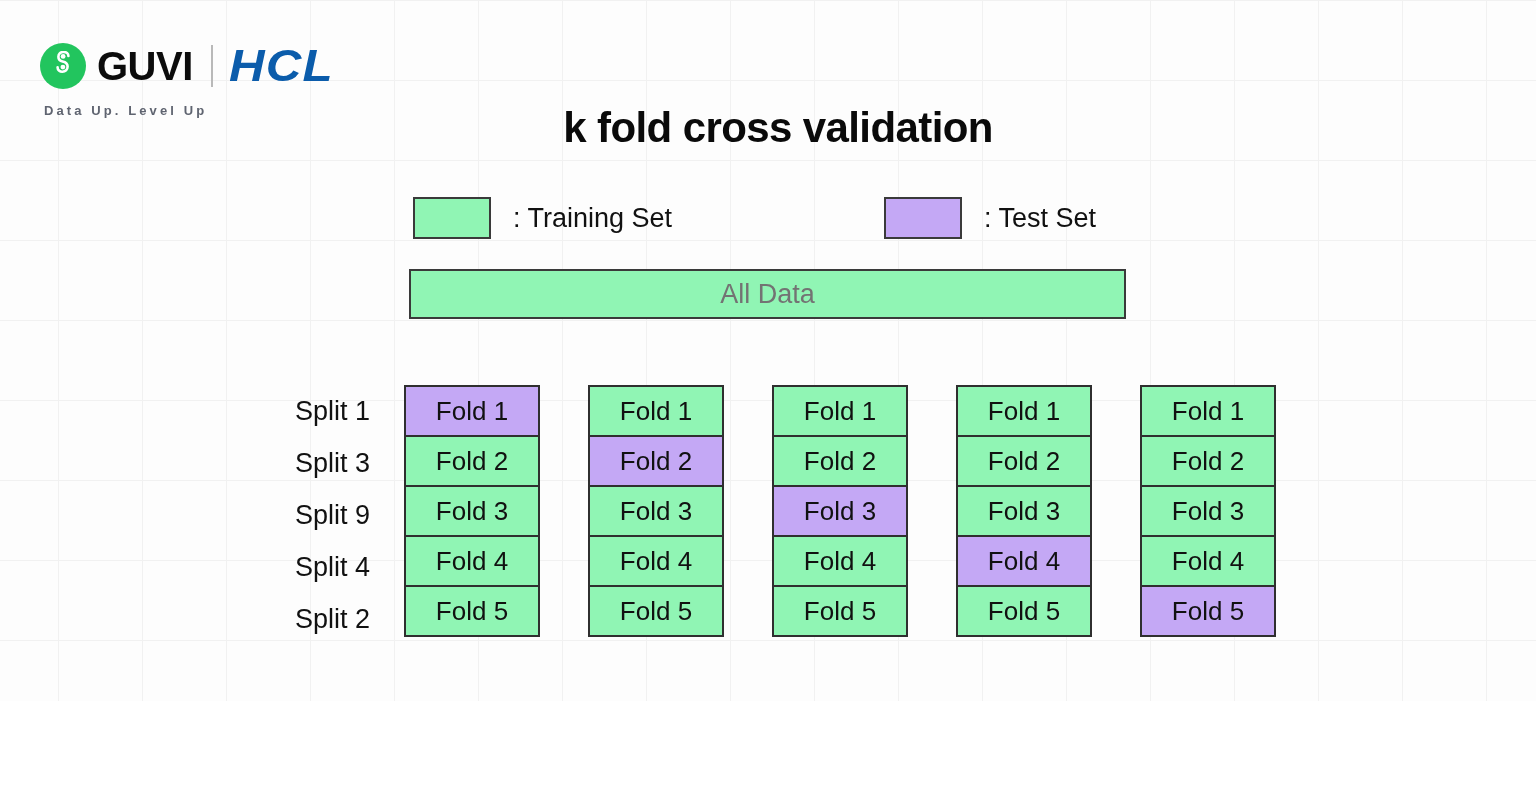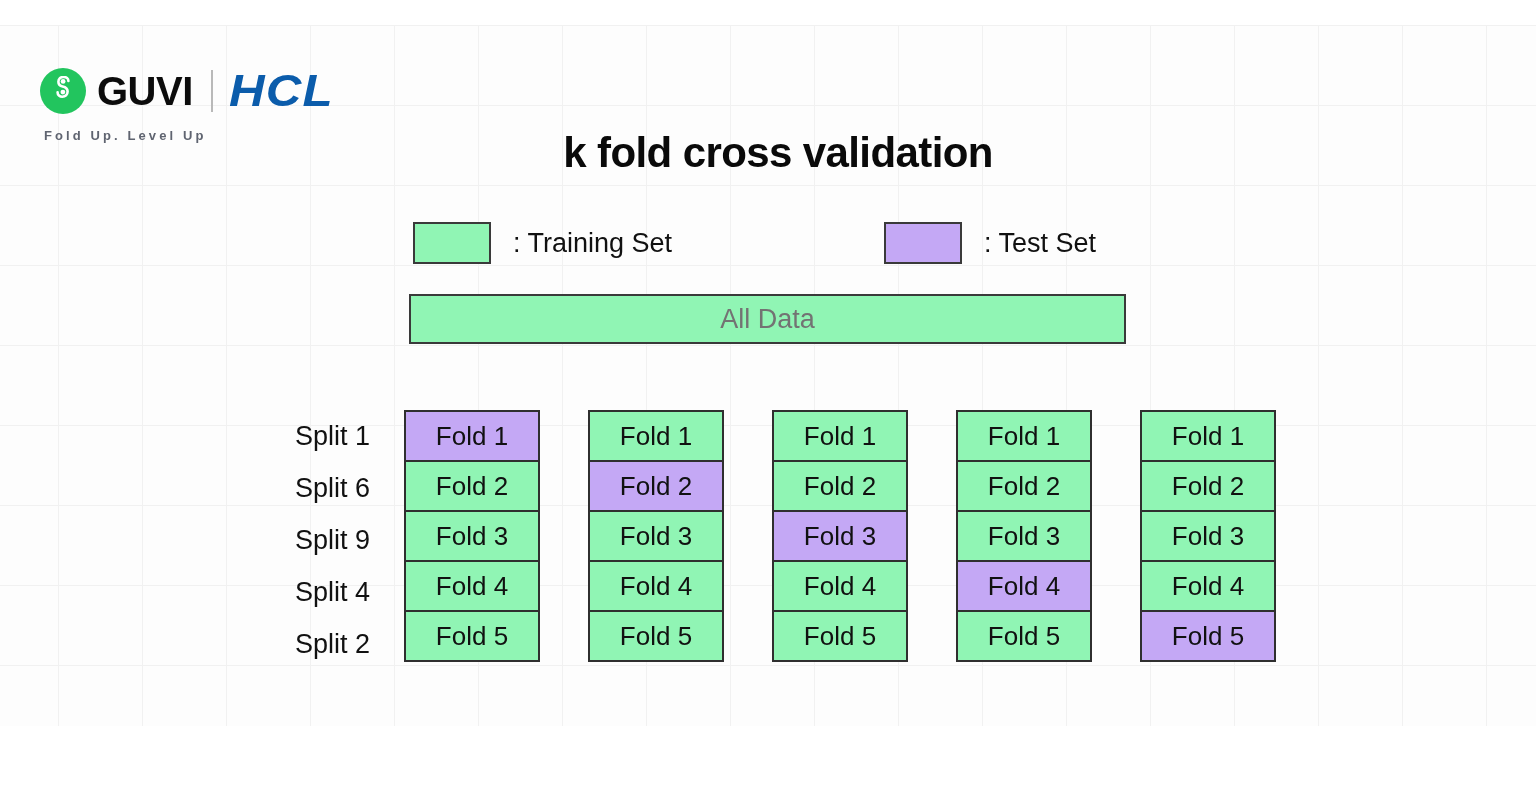--- a/index.html
+++ b/index.html
@@ -18,21 +18,20 @@
     position: relative;
     width: 1536px;
     height: 701px;
     background-color: #fdfdfd;
     background-image:
       linear-gradient(to right, #f1f1f1 1px, transparent 1px),
       linear-gradient(to bottom, #f1f1f1 1px, transparent 1px);
     background-size: 84px 80px;
     background-position: 58px 0px;
     overflow: hidden;
-    margin-top: 25px;
   }
 
   
   #brand {
     position: absolute;
     left: 40px;
     top: 42px;
     display: flex;
     flex-direction: column;
     align-items: flex-start;
@@ -215,21 +214,21 @@
                    C8.4 8.2 10.1 9.9 12.6 10.4 C15.6 11.0 17.6 12.9 17.6 15.6
                    C17.6 18.6 15.3 20.7 12.4 20.7 C9.6 20.7 7.6 18.9 7.6 16.4" fill="none" stroke="#ffffff" stroke-width="2.6" stroke-linecap="round"></path>
           <circle cx="13.1" cy="5.4" r="2.4" fill="#ffffff"></circle>
           <circle cx="12.9" cy="16.1" r="2.4" fill="#ffffff"></circle>
         </svg>
       </span>
       <span class="guvi-word">GUVI</span>
       <span class="brand-divider"></span>
       <span class="hcl-word">HCL</span>
     </div>
-    <div id="brand-tagline">Fold Up. Level Up</div>
+    <div id="brand-tagline">Data Up. Level Up</div>
   </div>
 
   <div id="title">
     <span id="title-inner">k fold cross validation</span>
   </div>
 
   <div id="legend">
     <div class="legend-group" id="legend-train">
       <span class="legend-swatch" style="background:#90f5b4;"></span>
       <span class="legend-text">: Training Set</span>
@@ -239,21 +238,21 @@
       <span class="legend-text">: Test Set</span>
     </div>
   </div>
 
   <div id="alldata" style="background:#90f5b4;">
     <span>All Data</span>
   </div>
 
   <div id="split-labels">
       <div class="split-label">Split 1</div>
-      <div class="split-label">Split 6</div>
+      <div class="split-label">Split 3</div>
       <div class="split-label">Split 9</div>
       <div class="split-label">Split 4</div>
       <div class="split-label">Split 2</div>
     </div>
 
   <div id="fold-grid">
       <div class="fold-column">
         <div class="fold-cell test" style="background: rgb(196, 168, 245);">Fold 1</div>
         <div class="fold-cell" style="background: rgb(144, 245, 180);">Fold 2</div>
         <div class="fold-cell" style="background: rgb(144, 245, 180);">Fold 3</div>

